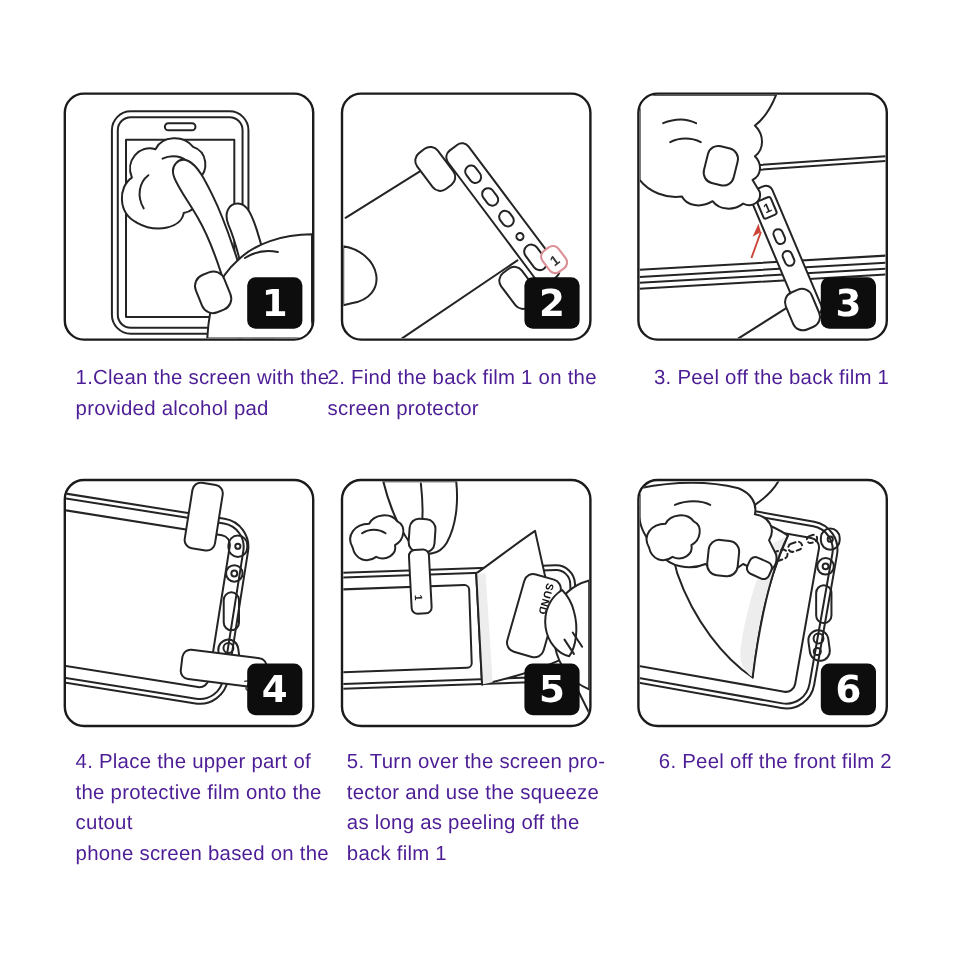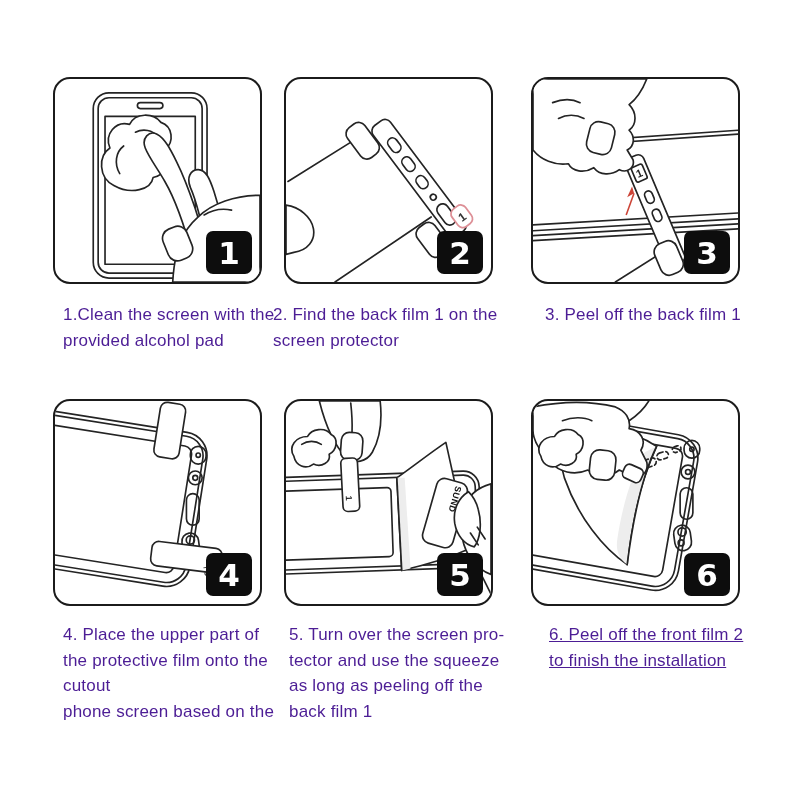--- a/index.html
+++ b/index.html
@@ -233,18 +233,17 @@
     <div>phone screen based on the</div>
   </div>
 
   <div class="caption" style="left:289px;top:622px;">
     <div>5. Turn over the screen pro-</div>
     <div>tector and use the squeeze</div>
     <div>as long as peeling off the</div>
     <div>back film 1</div>
   </div>
 
-  <div class="caption" style="left:549px;top:622px;text-decoration:underline;">
+  <div class="caption" style="left:549px;top:622px;">
     <div>6. Peel off the front film 2</div>
-    <div>to finish the installation</div>
   </div>
 
 </div>
 
 </body></html>

